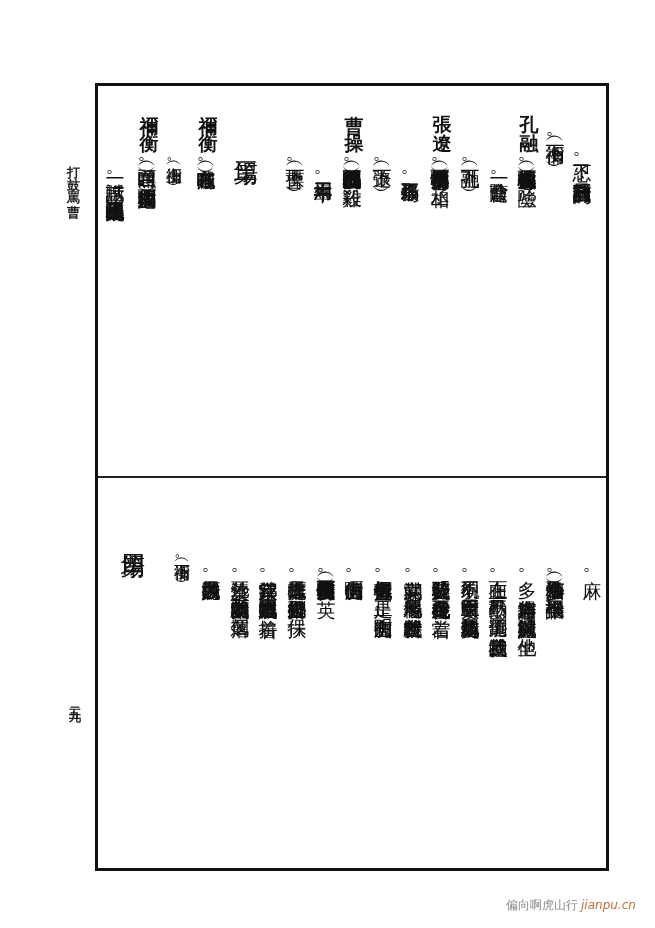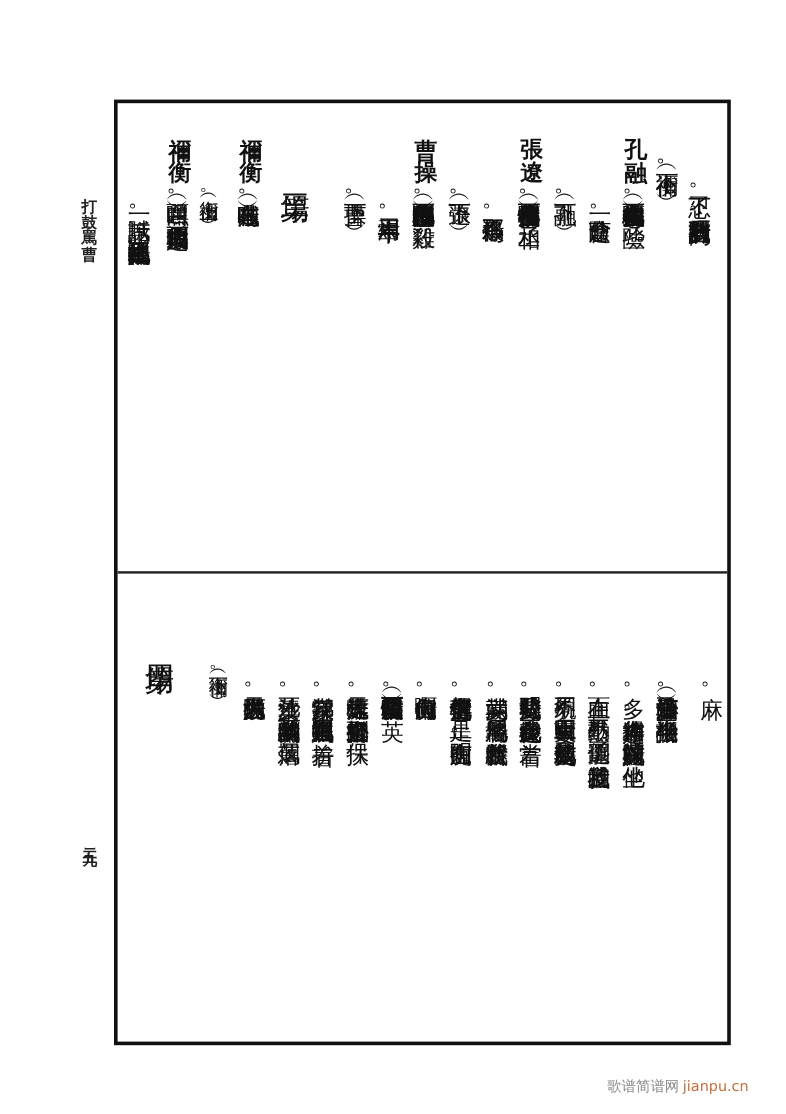--- a/index.html
+++ b/index.html
@@ -40,21 +40,21 @@
   .small { font-size:16px; }
   .heading {
     position:absolute; writing-mode:vertical-rl; text-orientation:upright;
     font-size:24px; white-space:nowrap; color:#111;
   }
   .watermark {
     position:absolute; left:506px; top:897px;
     font-family:"DejaVu Sans", "Liberation Sans", sans-serif;
     font-size:12px; color:#8a8a8a;
   }
-  .watermark .wm-url { color:#c0703a; margin-left:3px; }
+  .watermark .wm-url { color:#c0703a; margin-left:3px;font-style:italic; }
 </style>
 </head>
 <body>
 
 <div class="margin-title">打鼓罵曹</div>
 <div class="page-num">二五九</div>
 
 <div class="frame"></div>
 <div class="divider"></div>
 
@@ -102,14 +102,14 @@
   <div class="col" style="left:287px; top:566px;">雄落魄走天涯。到後來登台把帥掛。扶保</div>
   <div class="col" style="left:258px; top:566px;">漢室錦邦家。明日裏進帳把賊罵。拚着一</div>
   <div class="col" style="left:230px; top:566px;">死染黃沙。縱然將我的頭割下。落一個罵</div>
   <div class="col" style="left:201px; top:566px;">賊的名兒揚天涯。</div>
   <div class="col small" style="left:171px; top:552px;">（禰衡下。）</div>
 
   <div class="heading" style="left:117px; top:536px;">第四場</div>
 </div>
 
 <div class="watermark">
-  <span>歌谱简谱网</span><span class="wm-url">jianpu.cn</span>
+  <span>偏向啊虎山行</span><span class="wm-url">jianpu.cn</span>
 </div>
 
 </body></html>

